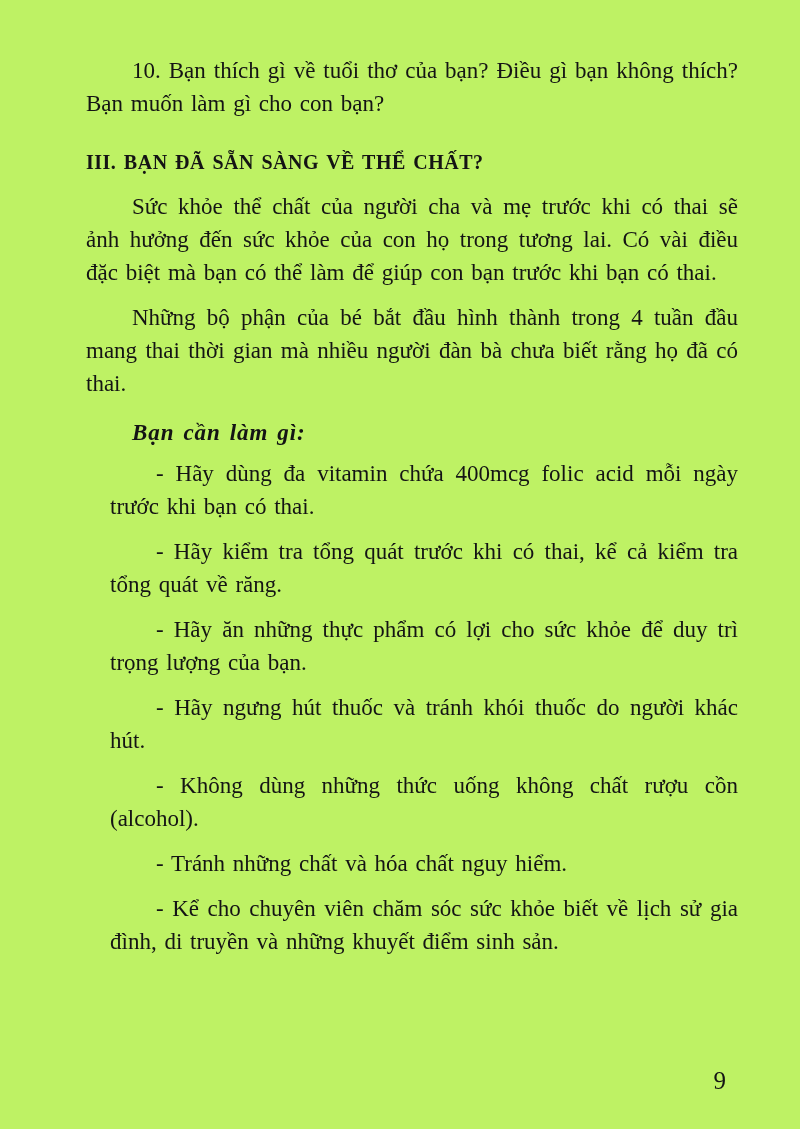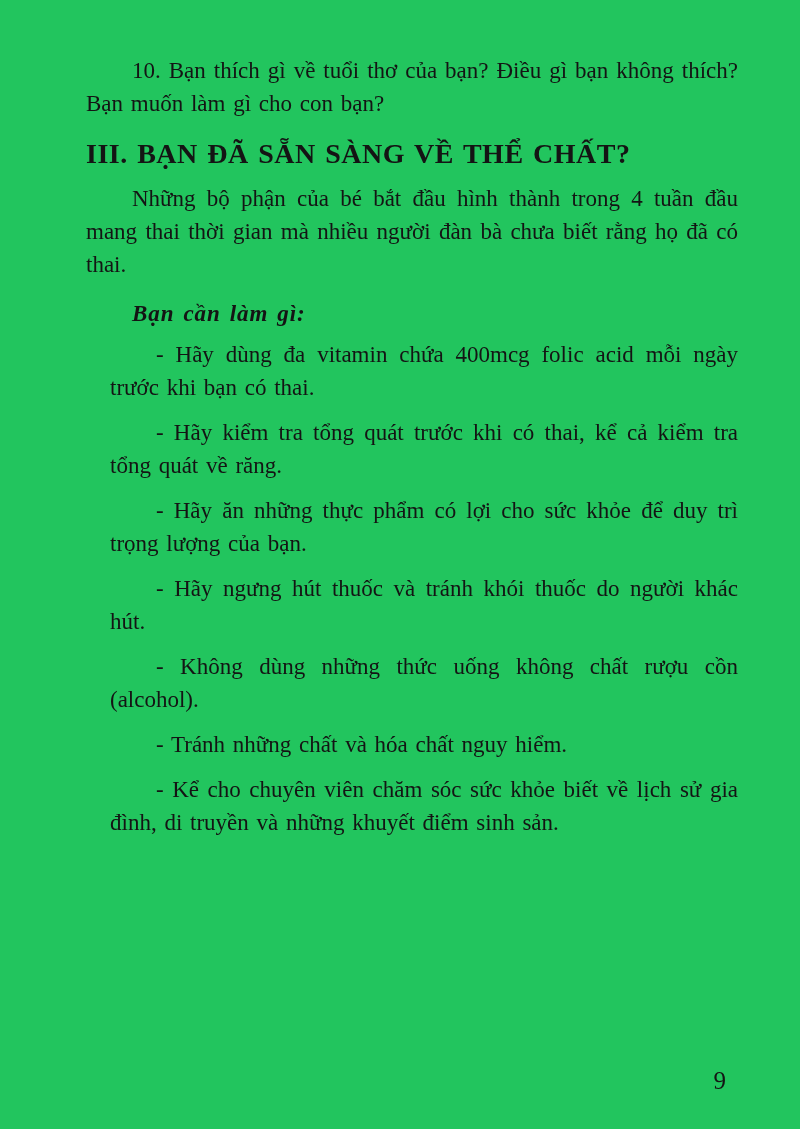--- a/index.html
+++ b/index.html
@@ -11,41 +11,41 @@
     width: 800px;
     height: 1129px;
     position: relative;
     overflow: hidden;
     font-family: "Liberation Serif", "DejaVu Serif", serif;
     color: #141414;
   }
   .page {
     position: absolute;
     inset: 0;
-    background: #22c55e;
+    background: #bef264;
     padding: 54px 62px 0 86px;
     box-sizing: border-box;
   }
   .block {
     font-size: 23px;
     line-height: 33px;
     text-align: justify;
     margin: 0 0 12px 0;
     word-spacing: 2px;
   }
   .paragraph {
     text-indent: 46px;
   }
   .heading {
     font-weight: bold;
-    font-size: 28px;
+    font-size: 20px;
     line-height: 36px;
     text-align: left;
     text-indent: 0;
-    margin: 16px 0 10px 0;
+    margin: 24px 0 10px 0;
     letter-spacing: 0.5px;
   }
   .subheading {
     font-weight: bold;
     font-style: italic;
     text-align: left;
     text-indent: 46px;
     margin: 16px 0 8px 0;
     letter-spacing: 1px;
   }
@@ -60,20 +60,21 @@
     font-size: 25px;
     color: #141414;
   }
 </style>
 </head>
 <body>
 
 <div class="page">
   <p class="block paragraph">10. Bạn thích gì về tuổi thơ của bạn? Điều gì bạn không thích? Bạn muốn làm gì cho con bạn?</p>
   <p class="block heading">III. BẠN ĐÃ SẴN SÀNG VỀ THỂ CHẤT?</p>
+  <p class="block paragraph">Sức khỏe thể chất của người cha và mẹ trước khi có thai sẽ ảnh hưởng đến sức khỏe của con họ trong tương lai. Có vài điều đặc biệt mà bạn có thể làm để giúp con bạn trước khi bạn có thai.</p>
   <p class="block paragraph">Những bộ phận của bé bắt đầu hình thành trong 4 tuần đầu mang thai thời gian mà nhiều người đàn bà chưa biết rằng họ đã có thai.</p>
   <p class="block subheading">Bạn cần làm gì:</p>
   <p class="block list-item">- Hãy dùng đa vitamin chứa 400mcg folic acid mỗi ngày trước khi bạn có thai.</p>
   <p class="block list-item">- Hãy kiểm tra tổng quát trước khi có thai, kể cả kiểm tra tổng quát về răng.</p>
   <p class="block list-item">- Hãy ăn những thực phẩm có lợi cho sức khỏe để duy trì trọng lượng của bạn.</p>
   <p class="block list-item">- Hãy ngưng hút thuốc và tránh khói thuốc do người khác hút.</p>
   <p class="block list-item">- Không dùng những thức uống không chất rượu cồn (alcohol).</p>
   <p class="block list-item">- Tránh những chất và hóa chất nguy hiểm.</p>
   <p class="block list-item">- Kể cho chuyên viên chăm sóc sức khỏe biết về lịch sử gia đình, di truyền và những khuyết điểm sinh sản.</p>
   <div class="page-number">9</div>

